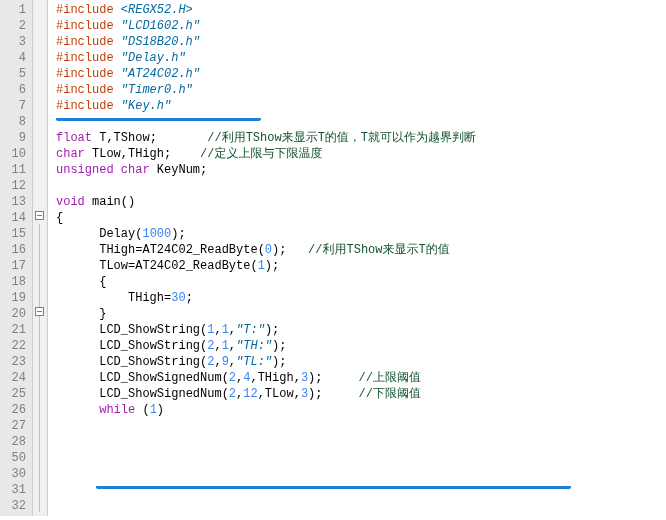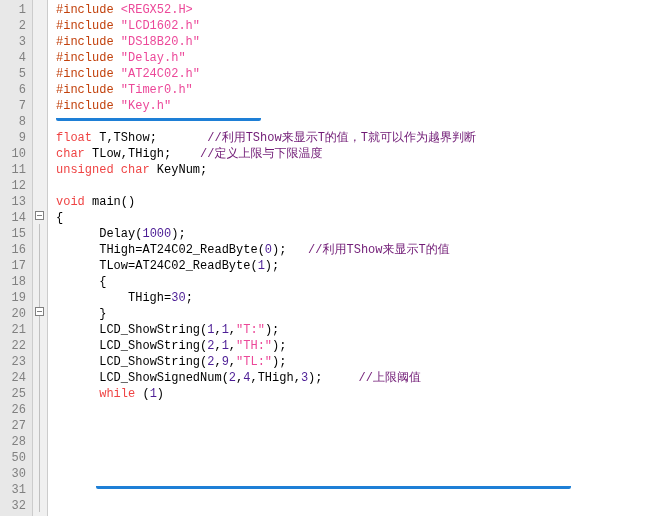--- a/index.html
+++ b/index.html
@@ -32,25 +32,25 @@
   .code {
     padding: 2px 0 2px 8px;
     position: relative;
     flex: 1;
   }
   .code-line {
     height: 16px;
     white-space: pre;
     position: relative;
   }
-  .kw { color: #ef4444; }        
+  .kw { color: #a21caf; }        
   .inc { color: #c2410c; }
-  .str { color: #ec4899; }       
-  .num { color: #4c1d95; }       
-  .cmt { color: #701a75; }
+  .str { color: #0369a1; font-style: italic; }       
+  .num { color: #3b82f6; }       
+  .cmt { color: #14532d; }
   .fold-margin {
     width: 14px;
     background: #f0f0f0;
     border-right: 1px solid #cccccc;
   }
   .fold-margin div {
     height: 16px;
     position: relative;
   }
   .fold-box {
@@ -220,19 +220,20 @@
     <div class="code-line">      <span>Delay(</span><span class="num">1000</span><span>);</span></div>
     <div class="code-line">      <span>THigh=AT24C02_ReadByte(</span><span class="num">0</span><span>);</span>   <span class="cmt">//利用TShow来显示T的值</span></div>
     <div class="code-line">      <span>TLow=AT24C02_ReadByte(</span><span class="num">1</span><span>);</span></div>
     <div class="code-line">      <span>{</span></div>
     <div class="code-line">          <span>THigh=</span><span class="num">30</span><span>;</span></div>
     <div class="code-line">      <span>}</span></div>
     <div class="code-line">      <span>LCD_ShowString(</span><span class="num">1</span><span>,</span><span class="num">1</span><span>,</span><span class="str">"T:"</span><span>);</span></div>
     <div class="code-line">      <span>LCD_ShowString(</span><span class="num">2</span><span>,</span><span class="num">1</span><span>,</span><span class="str">"TH:"</span><span>);</span></div>
     <div class="code-line">      <span>LCD_ShowString(</span><span class="num">2</span><span>,</span><span class="num">9</span><span>,</span><span class="str">"TL:"</span><span>);</span></div>
     <div class="code-line">      <span>LCD_ShowSignedNum(</span><span class="num">2</span><span>,</span><span class="num">4</span><span>,</span><span>THigh</span><span>,</span><span class="num">3</span><span>);</span>     <span class="cmt">//上限阈值</span></div>
+    <div class="code-line">      <span>LCD_ShowSignedNum(</span><span class="num">2</span><span>,</span><span class="num">12</span><span>,</span><span>TLow</span><span>,</span><span class="num">3</span><span>);</span>     <span class="cmt">//下限阈值</span></div>
     <div class="code-line">      <span class="kw">while</span><span> (</span><span class="num">1</span><span>)</span></div>
     <div class="code-line"></div>
 
     <div class="underline-blue ul1"></div>
     <div class="underline-blue ul2"></div>
   </div>
 </div>
 
 </body></html>

